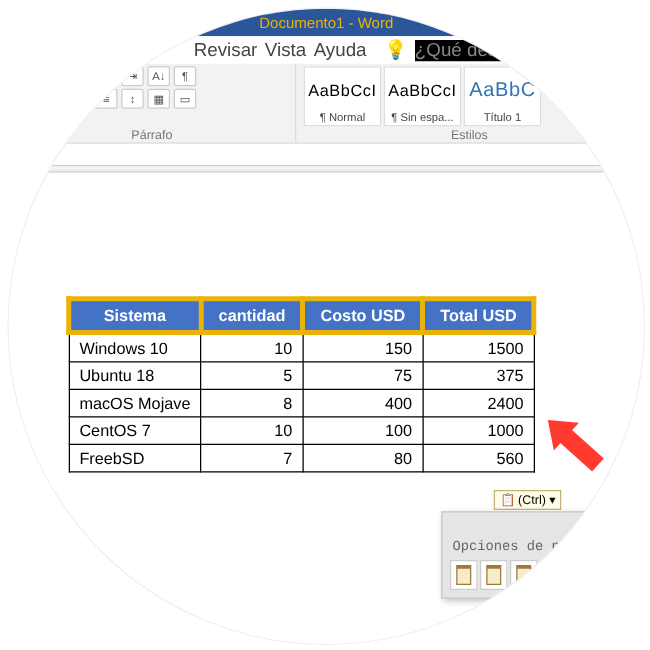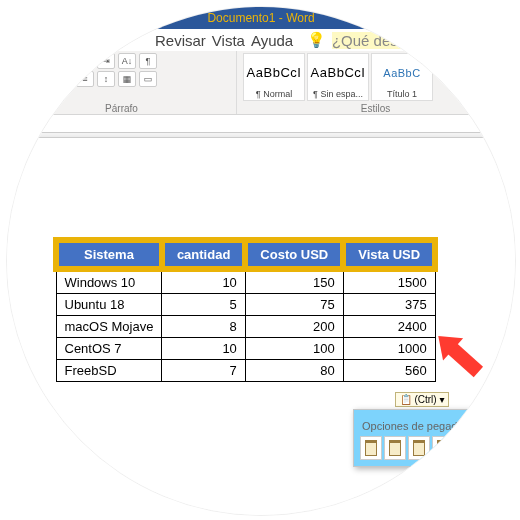--- a/index.html
+++ b/index.html
@@ -2,44 +2,44 @@
 <html><head>
 <meta charset="utf-8">
 <style>
   * { margin: 0; padding: 0; box-sizing: border-box; }
   body { width: 520px; height: 520px; position: relative; font-family: "Segoe UI", Arial, sans-serif; background: #fff; overflow: hidden; }
   .clip { position: absolute; width: 510px; height: 510px; left: 6px; top: 6px; border-radius: 50%; overflow: hidden; border: 1px solid #eee; background: #fff; }
   
   .titlebar { position: absolute; top: 0; left: 0; right: 0; height: 22px; background: #2b579a; color: #eab308; text-align: center; line-height: 22px; font-size: 12px; }
   
   .tabs { position: absolute; top: 22px; left: 18px; right: 0; height: 22px; background: #fff; display: flex; align-items: center; gap: 6px; padding-left: 130px; font-size: 15px; color: #444; }
-  .tabs .tell { background: #fef9c3; }
+  .tabs .tell { background: #000000; }
   
   .ribbon { position: absolute; top: 44px; left: 0; right: 0; height: 64px; background: #f3f2f1; border-bottom: 1px solid #d6d6d6; display: flex; }
   .group { border-right: 1px solid #dcdcdc; padding: 2px 6px 0 6px; position: relative; height: 100%; }
   .group-label { position: absolute; bottom: 0; left: 0; right: 0; text-align: center; font-size: 10px; color: #777; margin-top: 24px; }
   .btnrow { display: flex; gap: 3px; margin-bottom: 2px; }
   .smbtn { width: 18px; height: 16px; background: #fff; border: 1px solid #ccc; border-radius: 2px; display: inline-flex; align-items: center; justify-content: center; font-size: 9px; color: #555; }
   .style-item { border: 1px solid #ddd; background: #fff; width: 62px; height: 48px; display: inline-flex; flex-direction: column; align-items: center; justify-content: space-between; padding: 2px 1px 1px 1px; margin-right: 2px; }
   .style-sample { flex: 1; display: flex; align-items: center; justify-content: center; font-size: 13px; letter-spacing: 0.5px; }
   .style-name { font-size: 9px; color: #444; text-align: center; white-space: nowrap; overflow: hidden; width: 100%; }
   
   .ruler { position: absolute; top: 108px; left: 0; right: 0; height: 18px; background: #fff; border-bottom: 1px solid #ccc; }
   
   .doc-bg { position: absolute; top: 126px; left: 0; right: 0; bottom: 0; background: #f4f4f4; }
   .page { position: absolute; top: 130px; left: -30px; width: 560px; height: 700px; background: #fff; border: 1px solid #ccc; box-shadow: 2px 2px 6px rgba(0,0,0,0.15); }
   
   table.data { position: absolute; top: 230px; left: 46px; border-collapse: collapse; font-size: 13px; color: #000; }
-  table.data th { background: #4472c4; color: #fff; font-weight: bold; padding: 4px 12px; border: 6px solid #eab308; text-align: center; }
+  table.data th { background: #4472c4; color: #fff; font-weight: bold; padding: 4px 12px; border: 4px solid #eab308; text-align: center; }
   table.data td { border: 1px solid #000; padding: 3px 8px; background: #fff; }
   table.data td.num { text-align: right; }
   table.data td.sys { text-align: left; min-width: 90px; }
   
   .ctrl-tag { position: absolute; top: 385px; left: 388px; background: #fffbe6; border: 1px solid #c0b37a; font-size: 10px; padding: 1px 4px; display: flex; align-items: center; gap: 2px; }
-  .paste-pop { position: absolute; top: 402px; left: 346px; width: 164px; background: #7dd3fc; border: 1px solid #c6c6c6; box-shadow: 2px 2px 6px rgba(0,0,0,0.3); padding: 8px 4px 2px 4px; font-size: 11px; }
+  .paste-pop { position: absolute; top: 402px; left: 346px; width: 164px; background: #e5e5e5; border: 1px solid #c6c6c6; box-shadow: 2px 2px 6px rgba(0,0,0,0.3); padding: 20px 4px 2px 4px; font-size: 11px; font-family: Liberation Mono, monospace; }
   .paste-pop .hdr { color: #666; padding: 2px 4px 4px 4px; }
   .paste-icons { display: flex; gap: 2px; padding: 0 2px 4px 2px; flex-wrap: wrap; }
   .picon { width: 22px; height: 24px; border: 1px solid #ccc; background: #fff; position: relative; display: flex; align-items: center; justify-content: center; }
   .picon .clip-shape { width: 12px; height: 16px; border: 1px solid #9a7b3e; border-top: 3px solid #9a7b3e; background: #f7ecc9; }
   .paste-footer { font-size: 10px; color: #444; padding: 2px 4px; }
   
   .arrow { position: absolute; top: 346px; left: 440px; transform: rotate(42deg); }
   .arrow .shaft { width: 36px; height: 14px; background: #ff3b30; }
   .arrow .head { position: absolute; left: -18px; top: -8px; width: 0; height: 0; border-right: 20px solid #ff3b30; border-top: 15px solid transparent; border-bottom: 15px solid transparent; }
 </style>
@@ -86,58 +86,58 @@
       <div style="display:flex">
         <div class="style-item">
           <div class="style-sample" style="color:#000">AaBbCcI</div>
           <div class="style-name">¶ Normal</div>
         </div>
         <div class="style-item">
           <div class="style-sample" style="color:#000">AaBbCcI</div>
           <div class="style-name">¶ Sin espa...</div>
         </div>
         <div class="style-item">
-          <div class="style-sample" style="color:#2e74b5;font-size:11px">AaBbC</div>
+          <div class="style-sample" style="color:#2e74b5;font-size:16px">AaBbC</div>
           <div class="style-name">Título 1</div>
         </div>
       </div>
       <div class="group-label">Estilos</div>
     </div>
   </div>
 
   <div class="ruler"></div>
   <div class="doc-bg"></div>
   <div class="page"></div>
 
   <table class="data">
     <thead>
       <tr>
         <th>Sistema</th>
         <th>cantidad</th>
         <th>Costo USD</th>
-        <th>Vista USD</th>
+        <th>Total USD</th>
       </tr>
     </thead>
     <tbody>
       <tr>
         <td class="sys">Windows 10</td>
         <td class="num">10</td>
         <td class="num">150</td>
         <td class="num">1500</td>
       </tr>
       <tr>
         <td class="sys">Ubuntu 18</td>
         <td class="num">5</td>
         <td class="num">75</td>
         <td class="num">375</td>
       </tr>
       <tr>
         <td class="sys">macOS Mojave</td>
         <td class="num">8</td>
-        <td class="num">200</td>
+        <td class="num">400</td>
         <td class="num">2400</td>
       </tr>
       <tr>
         <td class="sys">CentOS 7</td>
         <td class="num">10</td>
         <td class="num">100</td>
         <td class="num">1000</td>
       </tr>
       <tr>
         <td class="sys">FreebSD</td>

